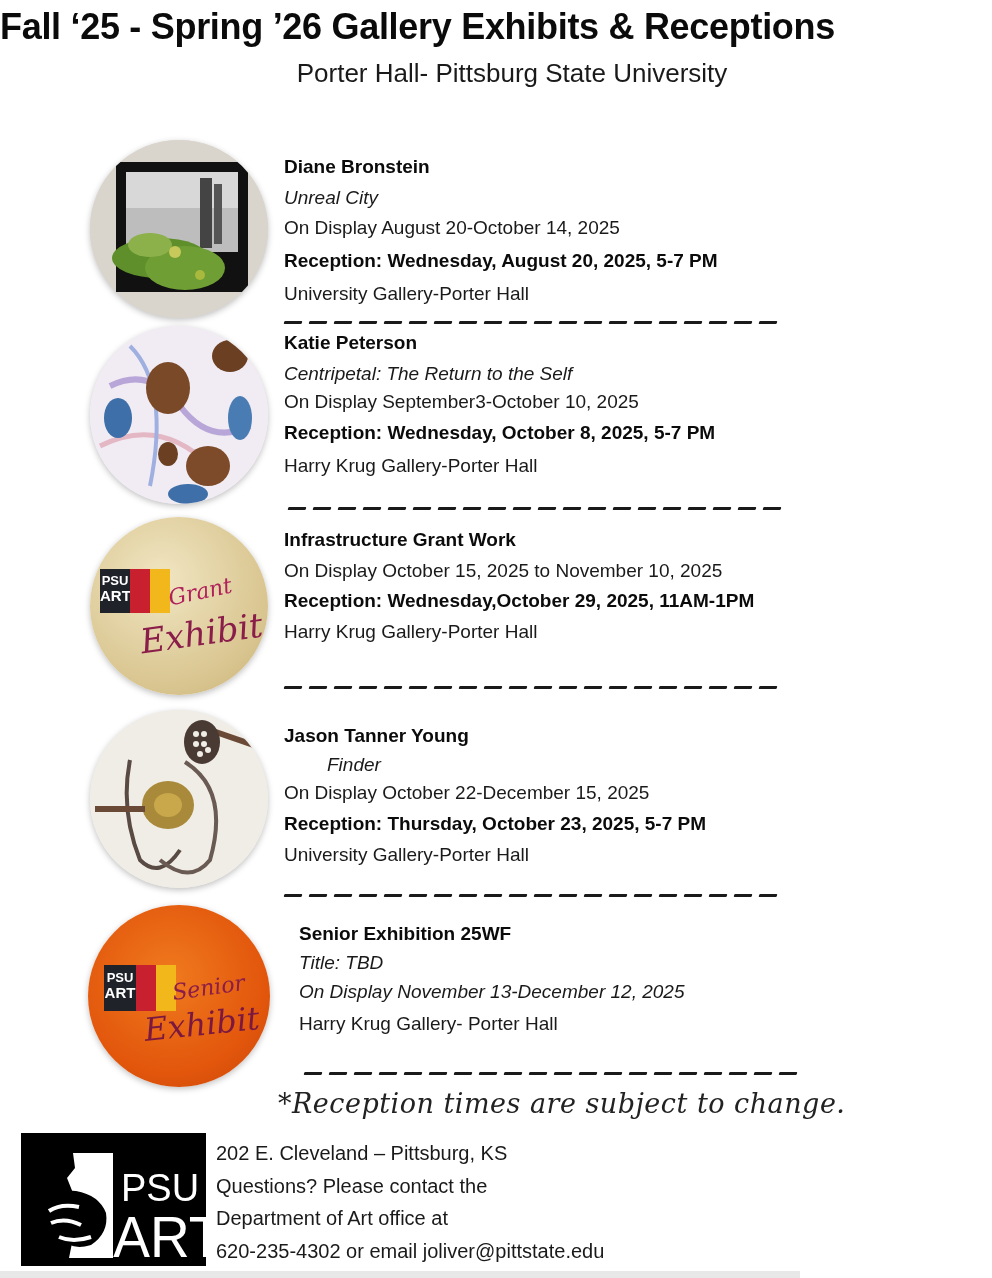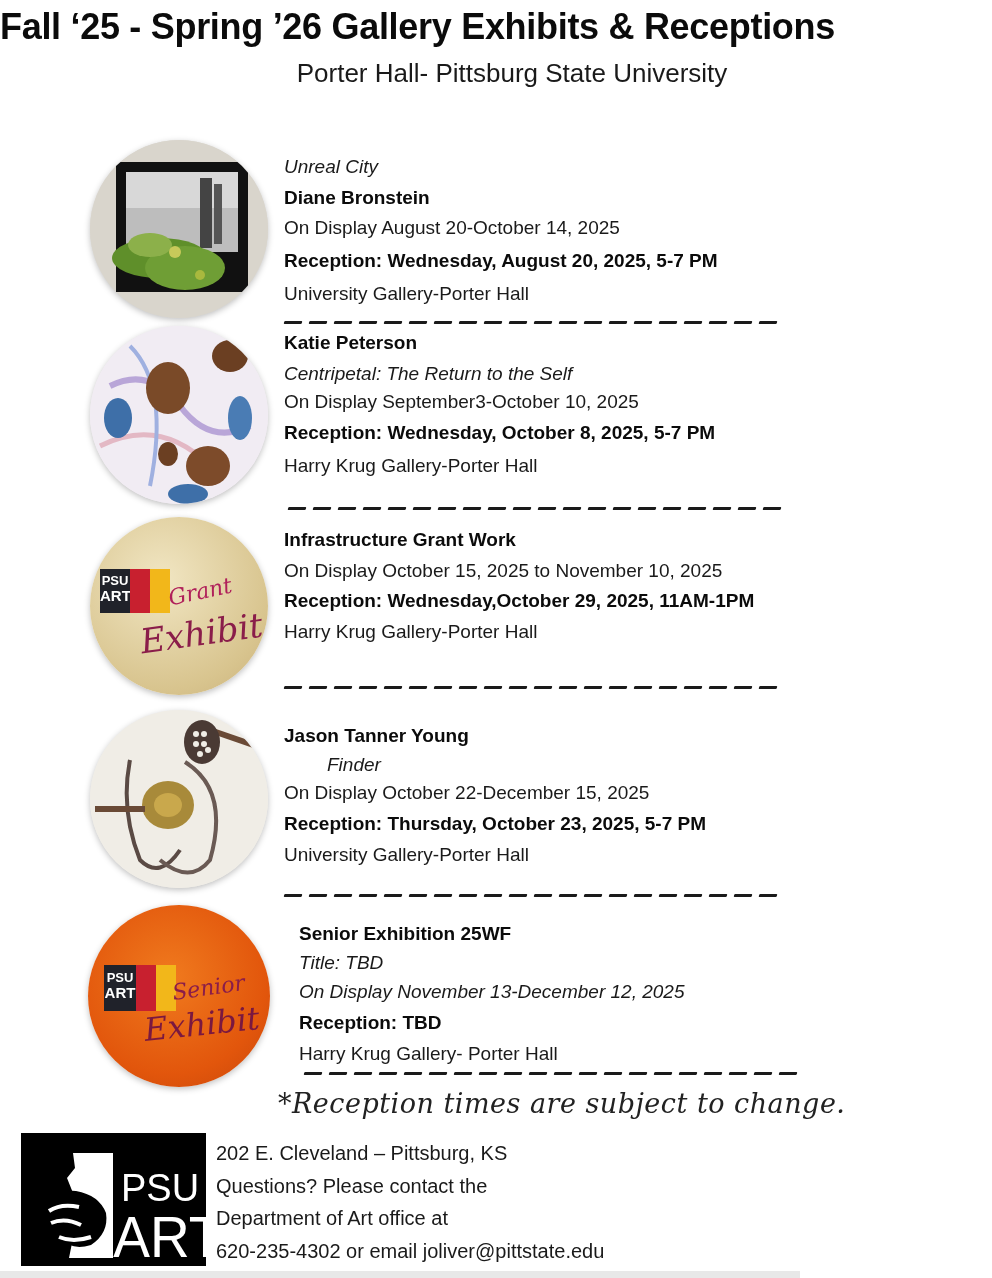--- a/index.html
+++ b/index.html
@@ -36,22 +36,22 @@
     <rect x="110" y="38" width="12" height="70" fill="#444"></rect>
     <rect x="124" y="44" width="8" height="60" fill="#555"></rect>
     <ellipse cx="70" cy="118" rx="48" ry="20" fill="#5f8f2a"></ellipse>
     <ellipse cx="95" cy="128" rx="40" ry="22" fill="#6f9e35"></ellipse>
     <ellipse cx="60" cy="105" rx="22" ry="12" fill="#8cb04a"></ellipse>
     <circle cx="85" cy="112" r="6" fill="#c7c95a"></circle>
     <circle cx="110" cy="135" r="5" fill="#a9b93e"></circle>
   </svg>
 </div>
 <div class="entry" style="top:152px;">
+  <div class="line name">Diane Bronstein</div>
   <div class="line work">Unreal City</div>
-  <div class="line name">Diane Bronstein</div>
   <div class="line">On Display August 20-October 14, 2025</div>
   <div class="line reception" style="margin-top:2px;">Reception: Wednesday, August 20, 2025,  5-7 PM</div>
   <div class="line" style="margin-top:3px;">University Gallery-Porter Hall</div>
 </div>
 <div class="divider" style="left:284px;top:321px;">
     <span></span>
     <span></span>
     <span></span>
     <span></span>
     <span></span>
@@ -213,21 +213,20 @@
   </div>
   <div style="position:absolute;left:48px;top:60px;width:20px;height:46px;background:#c8202f;"></div>
   <div style="position:absolute;left:68px;top:60px;width:20px;height:46px;background:#f2b71a;"></div>
   <div style="position:absolute;left:84px;top:70px;font-family:'DejaVu Serif',serif;font-style:italic;font-size:22px;color:#8a1d4a;transform:rotate(-8deg);">Senior</div>
   <div style="position:absolute;left:56px;top:100px;font-family:'DejaVu Serif',serif;font-style:italic;font-size:32px;color:#7a1840;transform:rotate(-6deg);">Exhibit</div>
 </div>
 <div class="entry" style="left:287px;top:919px;margin-left:12px;">
   <div class="line name">Senior Exhibition 25WF</div>
   <div class="line work" style="margin-top:-2px;">Title: TBD</div>
   <div class="line" style="margin-top:-1px;font-style:italic;">On Display November 13-December 12, 2025</div>
-  <div class="line reception">Reception: TBD</div>
   <div class="line" style="margin-top:1px;">Harry Krug Gallery- Porter Hall</div>
 </div>
 <div class="divider" style="left:304px;top:1072px;">
     <span></span>
     <span></span>
     <span></span>
     <span></span>
     <span></span>
     <span></span>
     <span></span>

